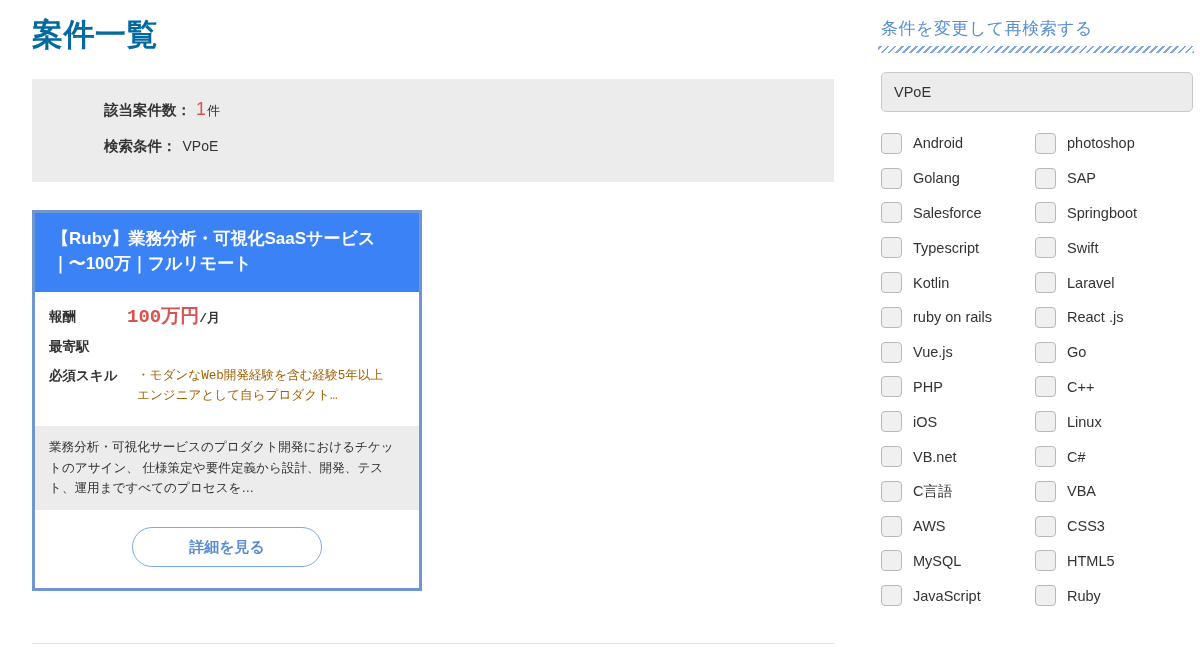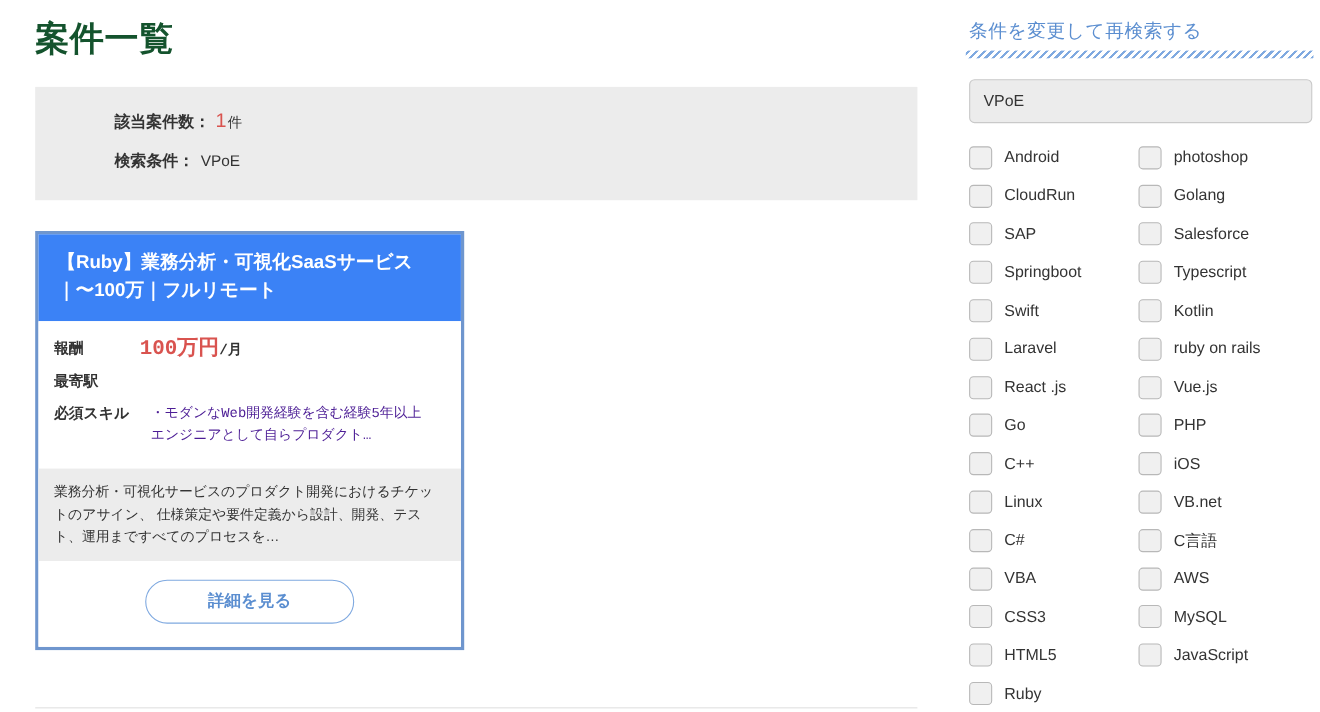--- a/index.html
+++ b/index.html
@@ -16,21 +16,21 @@
   
   .main-col {
     position: absolute;
     left: 32px; top: 0; width: 810px; height: 647px;
   }
   .page-title {
     margin: 0;
     padding: 14px 0 0 0;
     font-size: 31px;
     font-weight: bold;
-    color: #14532d;
+    color: #0369a1;
     letter-spacing: 0.5px;
   }
   .summary-box {
     margin-top: 23px;
     width: 802px;
     height: 103px;
     background: #ececec;
     padding: 20px 0 0 24px;
   }
   .summary-row {
@@ -83,21 +83,21 @@
     font-weight: bold;
     font-size: 19px;
     line-height: 1;
   }
   .pay-unit { font-size: 13px; font-weight: bold; }
   .skill-row { margin-bottom: 20px; }
   .skill-label { flex: 0 0 88px; }
   .skill-text {
     font-size: 12.6px;
     line-height: 1.55;
-    color: #4c1d95;
+    color: #a16207;
     max-width: 262px;
   }
   .desc-box {
     background: #ececec;
     padding: 11px 14px 12px 14px;
     font-size: 12.6px;
     line-height: 1.62;
     color: #333333;
     margin: 5px -14px 0 -14px;
   }
@@ -253,24 +253,20 @@
         <div class="cb-item">
           <span class="cb-box"></span>
           <span class="cb-label">Android</span>
         </div>
         <div class="cb-item">
           <span class="cb-box"></span>
           <span class="cb-label">photoshop</span>
         </div>
         <div class="cb-item">
           <span class="cb-box"></span>
-          <span class="cb-label">CloudRun</span>
-        </div>
-        <div class="cb-item">
-          <span class="cb-box"></span>
           <span class="cb-label">Golang</span>
         </div>
         <div class="cb-item">
           <span class="cb-box"></span>
           <span class="cb-label">SAP</span>
         </div>
         <div class="cb-item">
           <span class="cb-box"></span>
           <span class="cb-label">Salesforce</span>
         </div>

